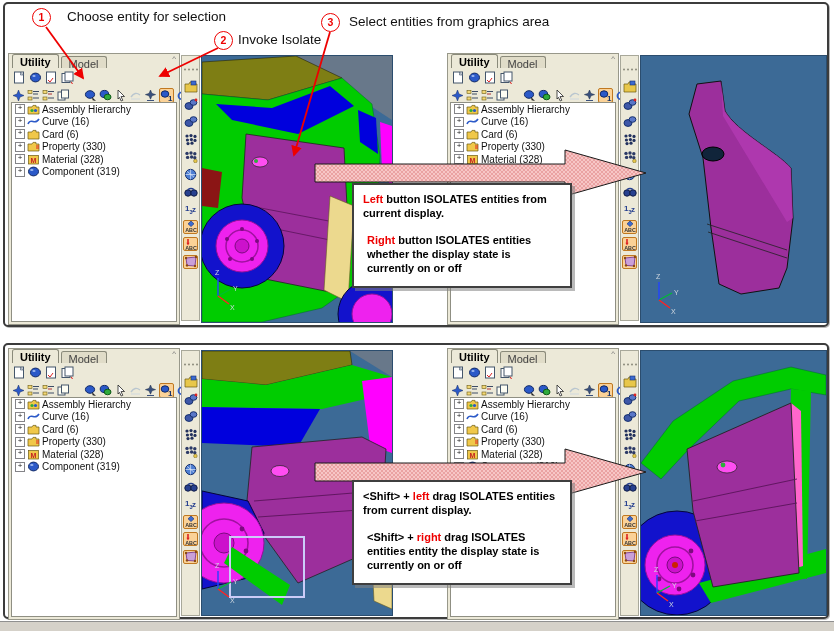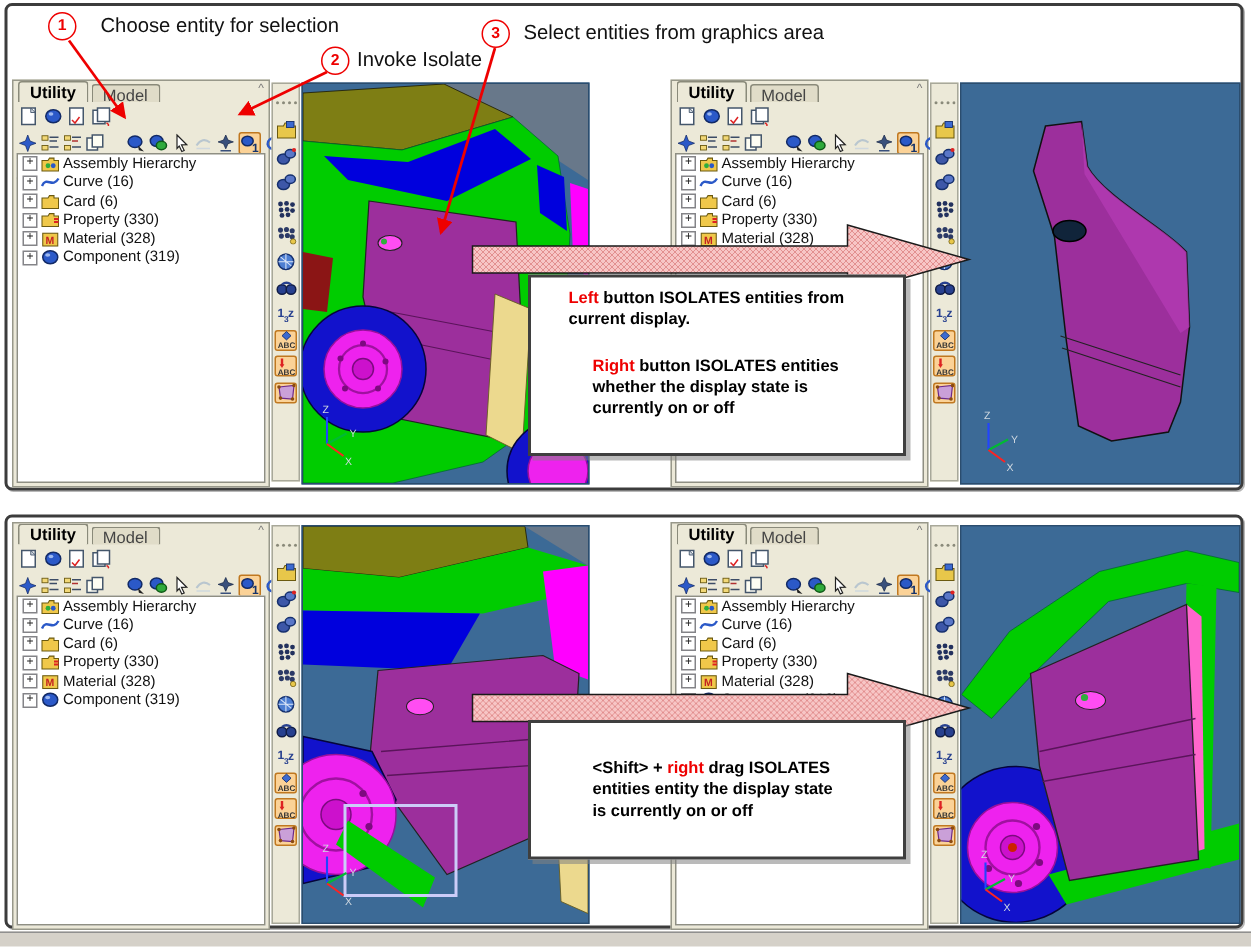--- a/index.html
+++ b/index.html
@@ -43,24 +43,24 @@
 
   
   .vtb{width:19px;height:266px;background:var(--beige);border:1px solid #a8a89a;display:flex;flex-direction:column;
        align-items:center;gap:3.5px;padding-top:2px;box-sizing:border-box}
   .vico{width:15px;height:14px;display:flex;align-items:center;justify-content:center}
   .vico.hl{background:var(--hl);border:1px solid #c07820;border-radius:2px;box-sizing:border-box}
 
   .gfx{position:absolute;background:var(--g-bg);border:1px solid #2b4d6e}
   .gfx svg{display:block}
 
-  .note{position:absolute;width:198px;background:#fff;border:2px solid #3f3f3f;padding:7px 25px;
+  .note{position:absolute;width:198px;background:#fff;border:2px solid #3f3f3f;padding:7px 9px;
         font-weight:bold;font-size:11px;line-height:1.3;z-index:8;box-shadow:3px 3px 0 rgba(130,130,130,.55)}
   .note p{margin:0 0 12px 0}
-  .note p:last-child{margin:16px}
+  .note p:last-child{margin:4px}
   .rw{color:var(--red)}
   .parrow{position:absolute;z-index:5}
 </style>
 </head>
 <body>
 
 <div id="top-box" class="box">
 
   <div class="callout-circle" style="left:27px;top:4px">1</div>
   <div class="callout-label" style="left:62px;top:5px">Choose entity for selection</div>
@@ -1272,17 +1272,18 @@
     <defs>
       <pattern id="h2" patternUnits="userSpaceOnUse" width="4" height="4">
         <rect width="4" height="4" fill="var(--pinkarrow)"></rect>
         <path d="M0,0 L4,4 M4,0 L0,4" stroke="#e08a8a" stroke-width=".6"></path>
       </pattern>
     </defs>
     <polygon points="3,18 253,18 253,4 334,27 253,50 253,36 3,36" fill="url(#h2)" stroke="#1a1a1a" stroke-width="1"></polygon>
   </svg>
 
   <div class="note" style="left:347px;top:135px">
+    <p><span>&lt;Shift&gt; + </span><span class="rw">left</span><span> drag ISOLATES entities from current display.</span></p>
     <p><span>&lt;Shift&gt; + </span><span class="rw">right</span><span> drag ISOLATES entities entity the display state is currently on or off</span></p>
   </div>
 </div>
 
 <div id="bottom-bar"></div>
 
 </body></html>

